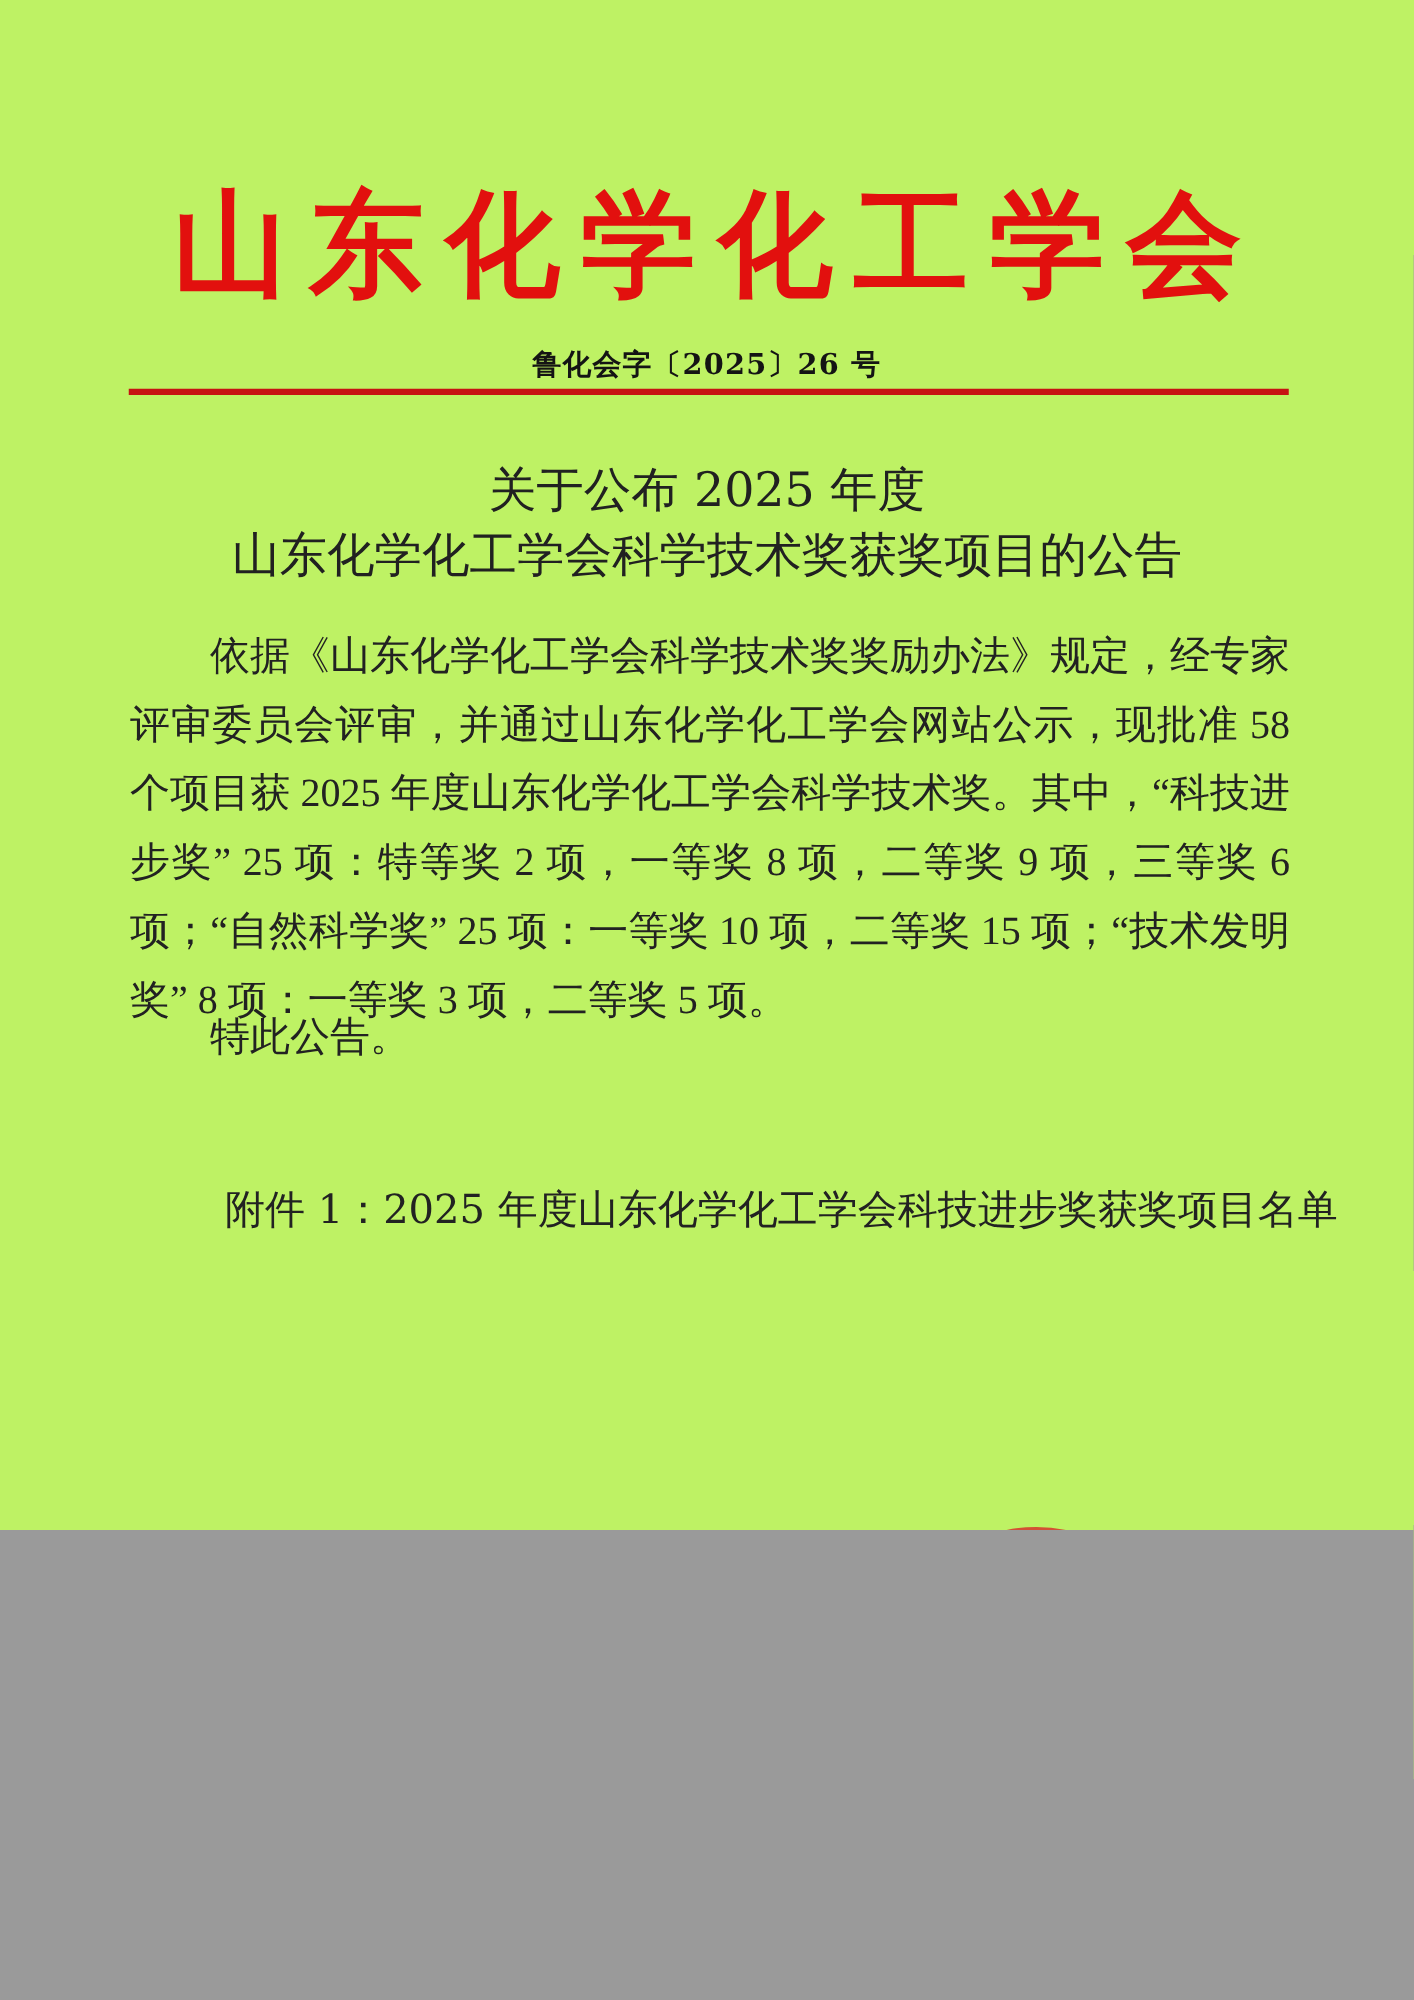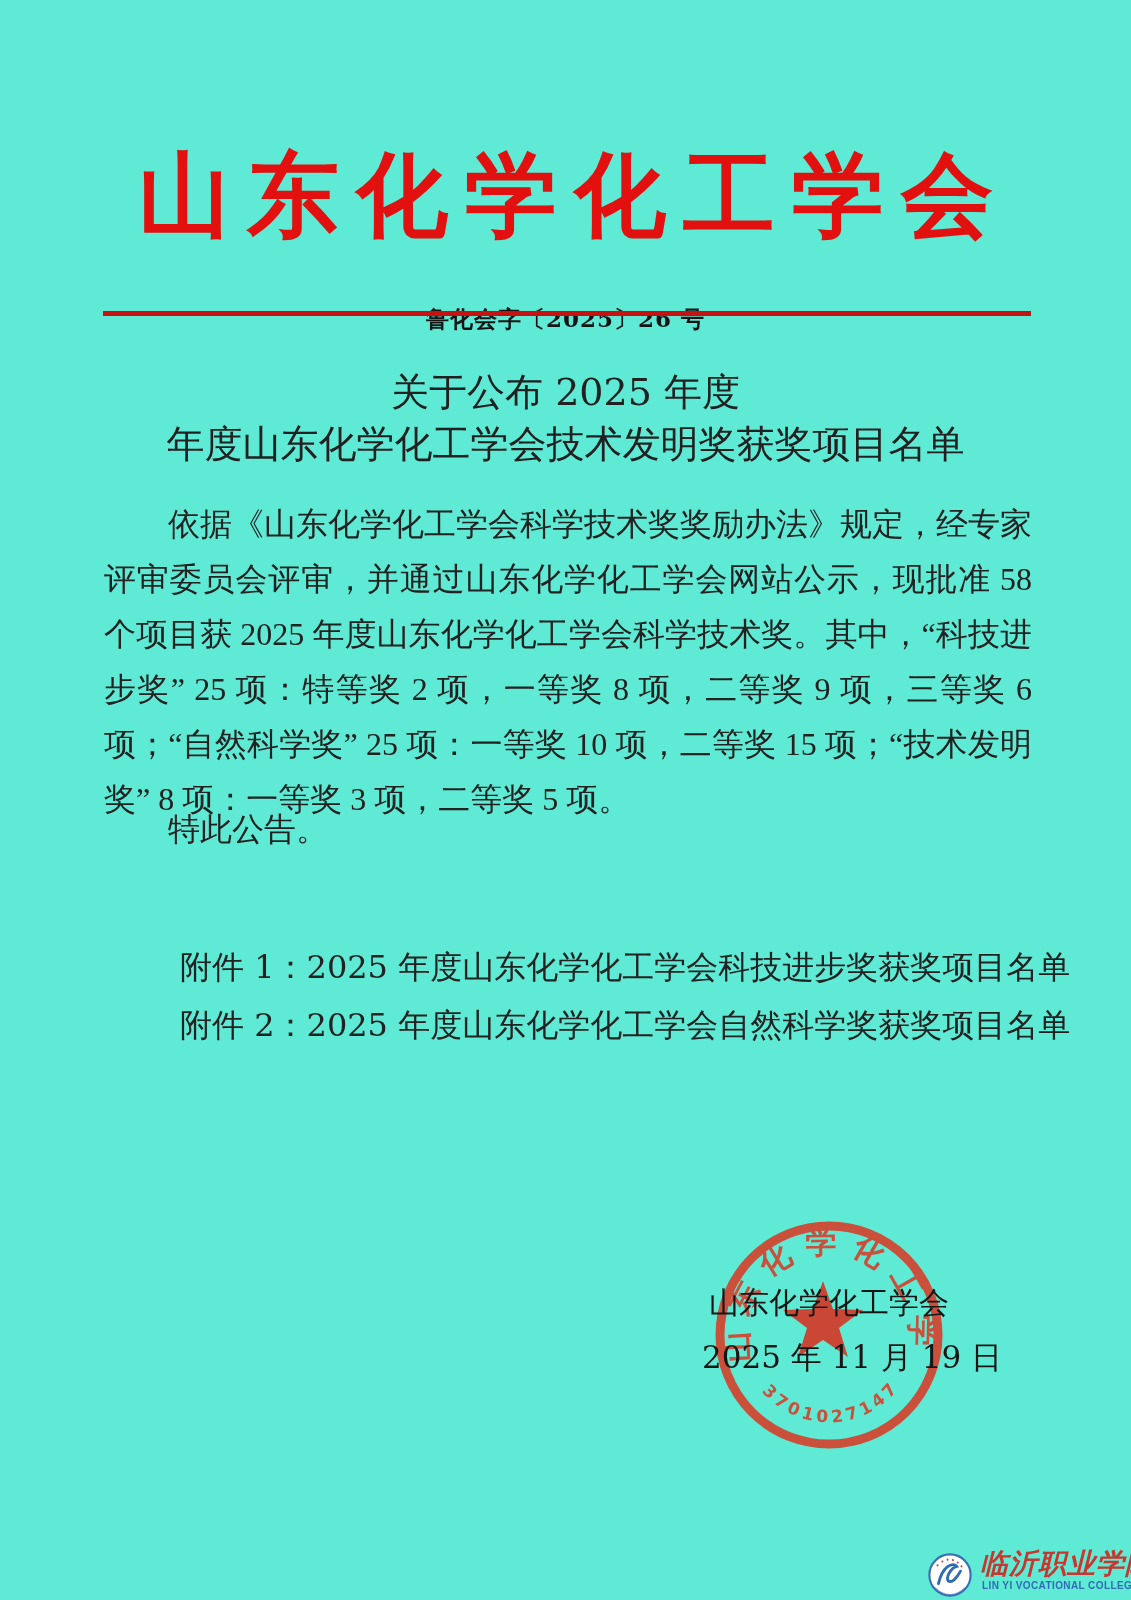--- a/index.html
+++ b/index.html
@@ -1,19 +1,19 @@
 <!DOCTYPE html>
 <html><head>
 <meta charset="utf-8">
 <style>
   html,body{margin:0;padding:0;background:#9a9a9a;}
   .page{
     position:relative;
-    width:1131px;height:1600px;
-    background:#5eead4;
+    width:1131px;height:1224px;
+    background:#bef264;
     overflow:hidden;
     font-family:"DejaVu Serif","Liberation Serif",serif;
     color:#1f1f1f;
     margin:0 auto;
   }
   
   .masthead{
     position:absolute;top:134px;left:0;width:1131px;
     text-align:center;
     font-size:92px;font-weight:bold;
@@ -21,21 +21,20 @@
     box-sizing:border-box;
     color:#e2100e;
     white-space:nowrap;
   }
   
   .doc-number{
     position:absolute;top:276px;left:0;width:1131px;
     text-align:center;
     font-size:23px;font-weight:bold;color:#141414;
     letter-spacing:1px;
-    margin-top:28px;
   }
   
   .red-rule{
     position:absolute;top:311px;left:103px;width:928px;height:5px;
     background:#c61312;
   }
   
   .doc-title{
     position:absolute;top:366px;left:0;width:1131px;
     text-align:center;font-weight:normal;color:#212121;
@@ -98,30 +97,29 @@
 <div class="page">
 
   <div class="masthead">山东化学化工学会</div>
 
   <div class="doc-number">鲁化会字〔2025〕26 号</div>
 
   <div class="red-rule"></div>
 
   <div class="doc-title">
     <div>关于公布 2025 年度</div>
-    <div>年度山东化学化工学会技术发明奖获奖项目名单</div>
+    <div>山东化学化工学会科学技术奖获奖项目的公告</div>
   </div>
 
   <p class="body-par">依据《山东化学化工学会科学技术奖奖励办法》规定，经专家评审委员会评审，并通过山东化学化工学会网站公示，现批准 58 个项目获 2025 年度山东化学化工学会科学技术奖。其中，“科技进步奖” 25 项：特等奖 2 项，一等奖 8 项，二等奖 9 项，三等奖 6 项；“自然科学奖” 25 项：一等奖 10 项，二等奖 15 项；“技术发明奖” 8 项：一等奖 3 项，二等奖 5 项。</p>
 
   <p class="closing">特此公告。</p>
 
   <div class="attachments">
     <div>附件 1：2025 年度山东化学化工学会科技进步奖获奖项目名单</div>
-    <div>附件 2：2025 年度山东化学化工学会自然科学奖获奖项目名单</div>
   </div>
 
   <svg class="seal" viewBox="0 0 234 234">
     <circle cx="117" cy="117" r="109" fill="none" stroke="#d54330" stroke-width="9"></circle>
     <polygon points="111,63 121,91 151,92 127,110 136,139 111,122 86,139 95,110 71,92 101,91" fill="#d53a28"></polygon>
     <defs>
       <path id="sealTopArc" d="M 40 145 A 82 82 0 1 1 194 145" fill="none"></path>
       <path id="sealBottomArc" d="M 45 167 A 88 88 0 0 0 189 167" fill="none"></path>
     </defs>
     <text class="seal-arc-text">

